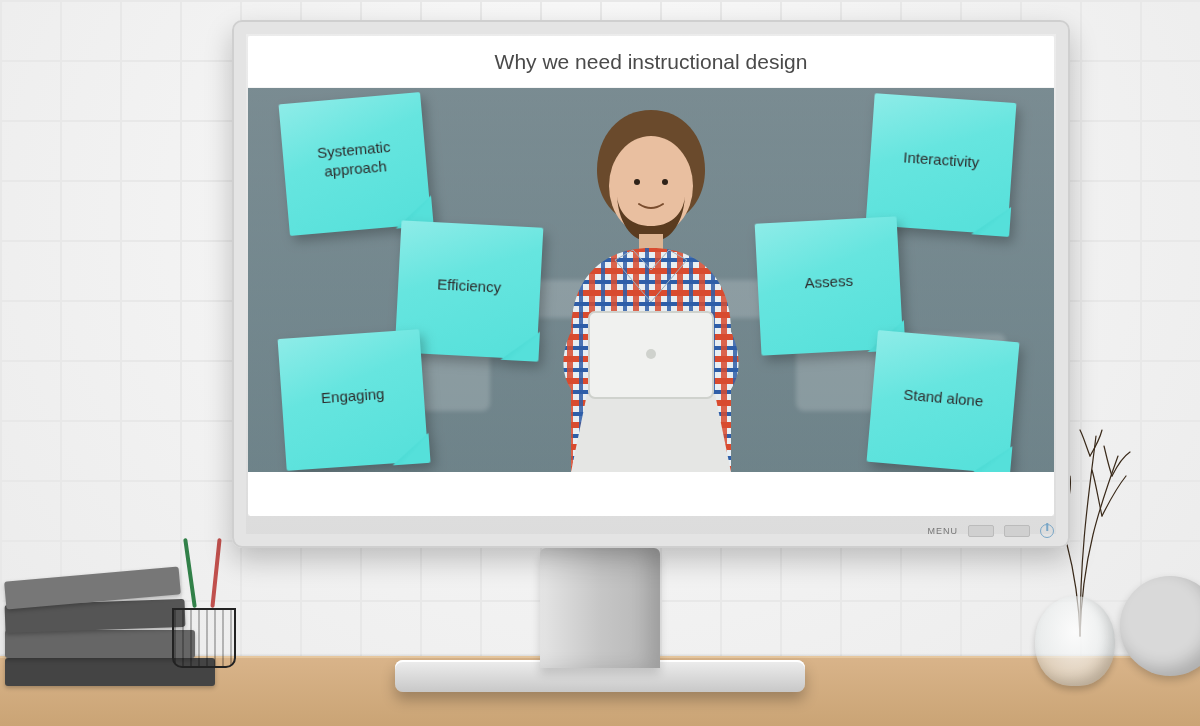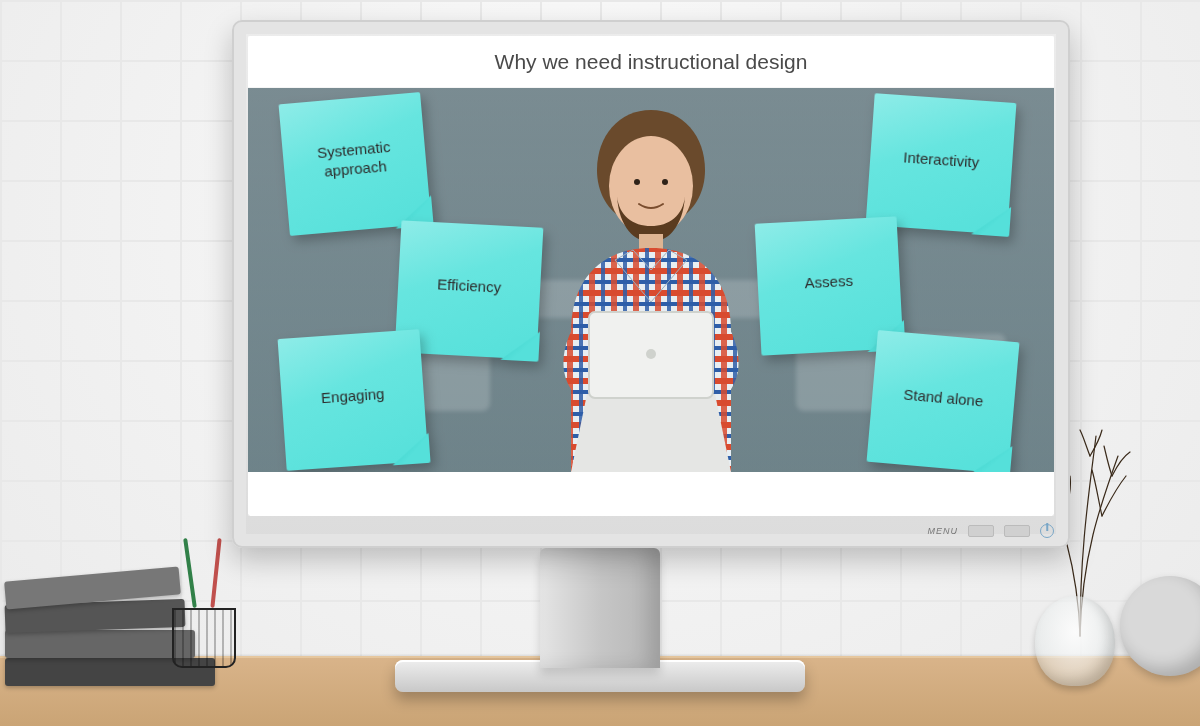--- a/index.html
+++ b/index.html
@@ -90,21 +90,21 @@
   }
   .monitor .bezel-inner {
     position:absolute; inset:14px 14px 30px 14px;
     background:#1f1f1f;
     border-radius:4px;
     padding:0;
   }
   .monitor .bottom-bar {
     position:absolute; left:14px; right:14px; bottom:6px; height:18px;
     display:flex; justify-content:flex-end; align-items:center; gap:10px;
-    color:#777; font-size:9px; letter-spacing:1px;font-style:italic;
+    color:#777; font-size:9px; letter-spacing:1px;
   }
   .monitor .btn {
     width:26px; height:12px; background:#d0d0d0;
     border:1px solid #bbb; border-radius:2px;
   }
   .monitor .pwr {
     width:14px; height:14px; border:1.5px solid #7aa7c7; border-radius:50%;
     position:relative;
   }
   .monitor .pwr::after{

